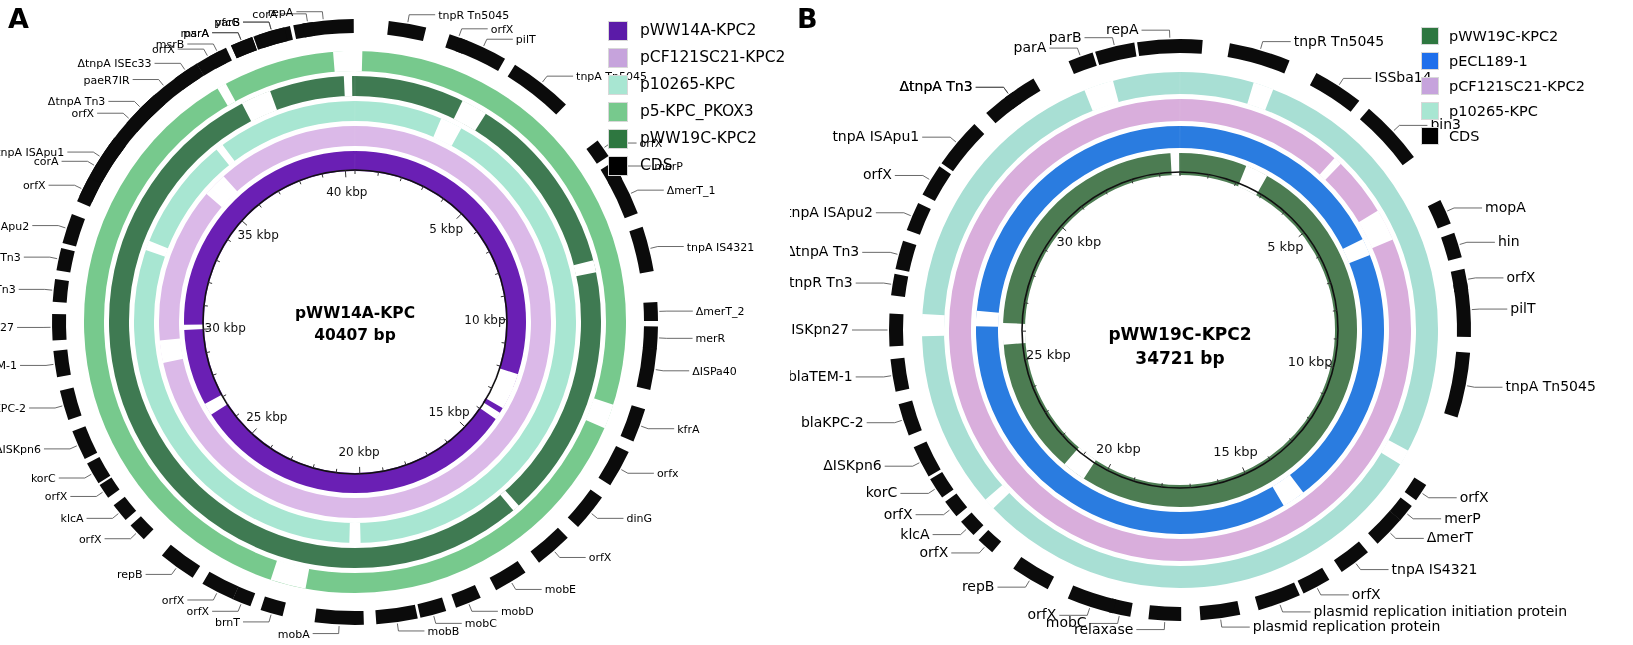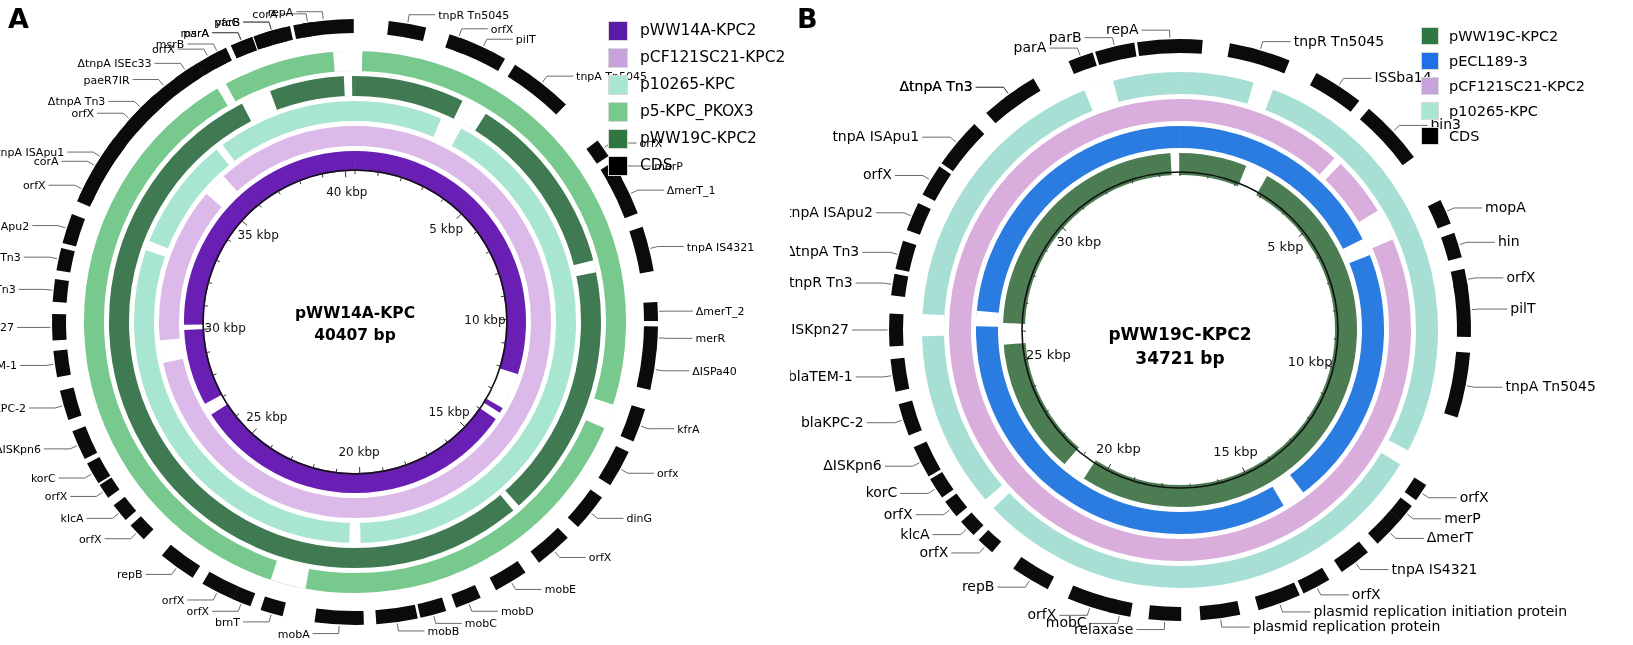--- a/index.html
+++ b/index.html
@@ -504,21 +504,21 @@
       <text id="b-center-len" class="center-len" x="390" y="364" text-anchor="middle">34721 bp</text>
     </svg>
 
     <div class="legend" id="legend-b">
         <div class="legend-row">
           <div class="swatch" style="background: rgb(46, 119, 64);"></div>
           <div class="legend-label">pWW19C-KPC2</div>
         </div>
         <div class="legend-row">
           <div class="swatch" style="background: rgb(31, 111, 235);"></div>
-          <div class="legend-label">pECL189-3</div>
+          <div class="legend-label">pECL189-1</div>
         </div>
         <div class="legend-row">
           <div class="swatch" style="background: rgb(198, 163, 220);"></div>
           <div class="legend-label">pCF121SC21-KPC2</div>
         </div>
         <div class="legend-row">
           <div class="swatch" style="background: rgb(168, 230, 210);"></div>
           <div class="legend-label">p10265-KPC</div>
         </div>
         <div class="legend-row">

